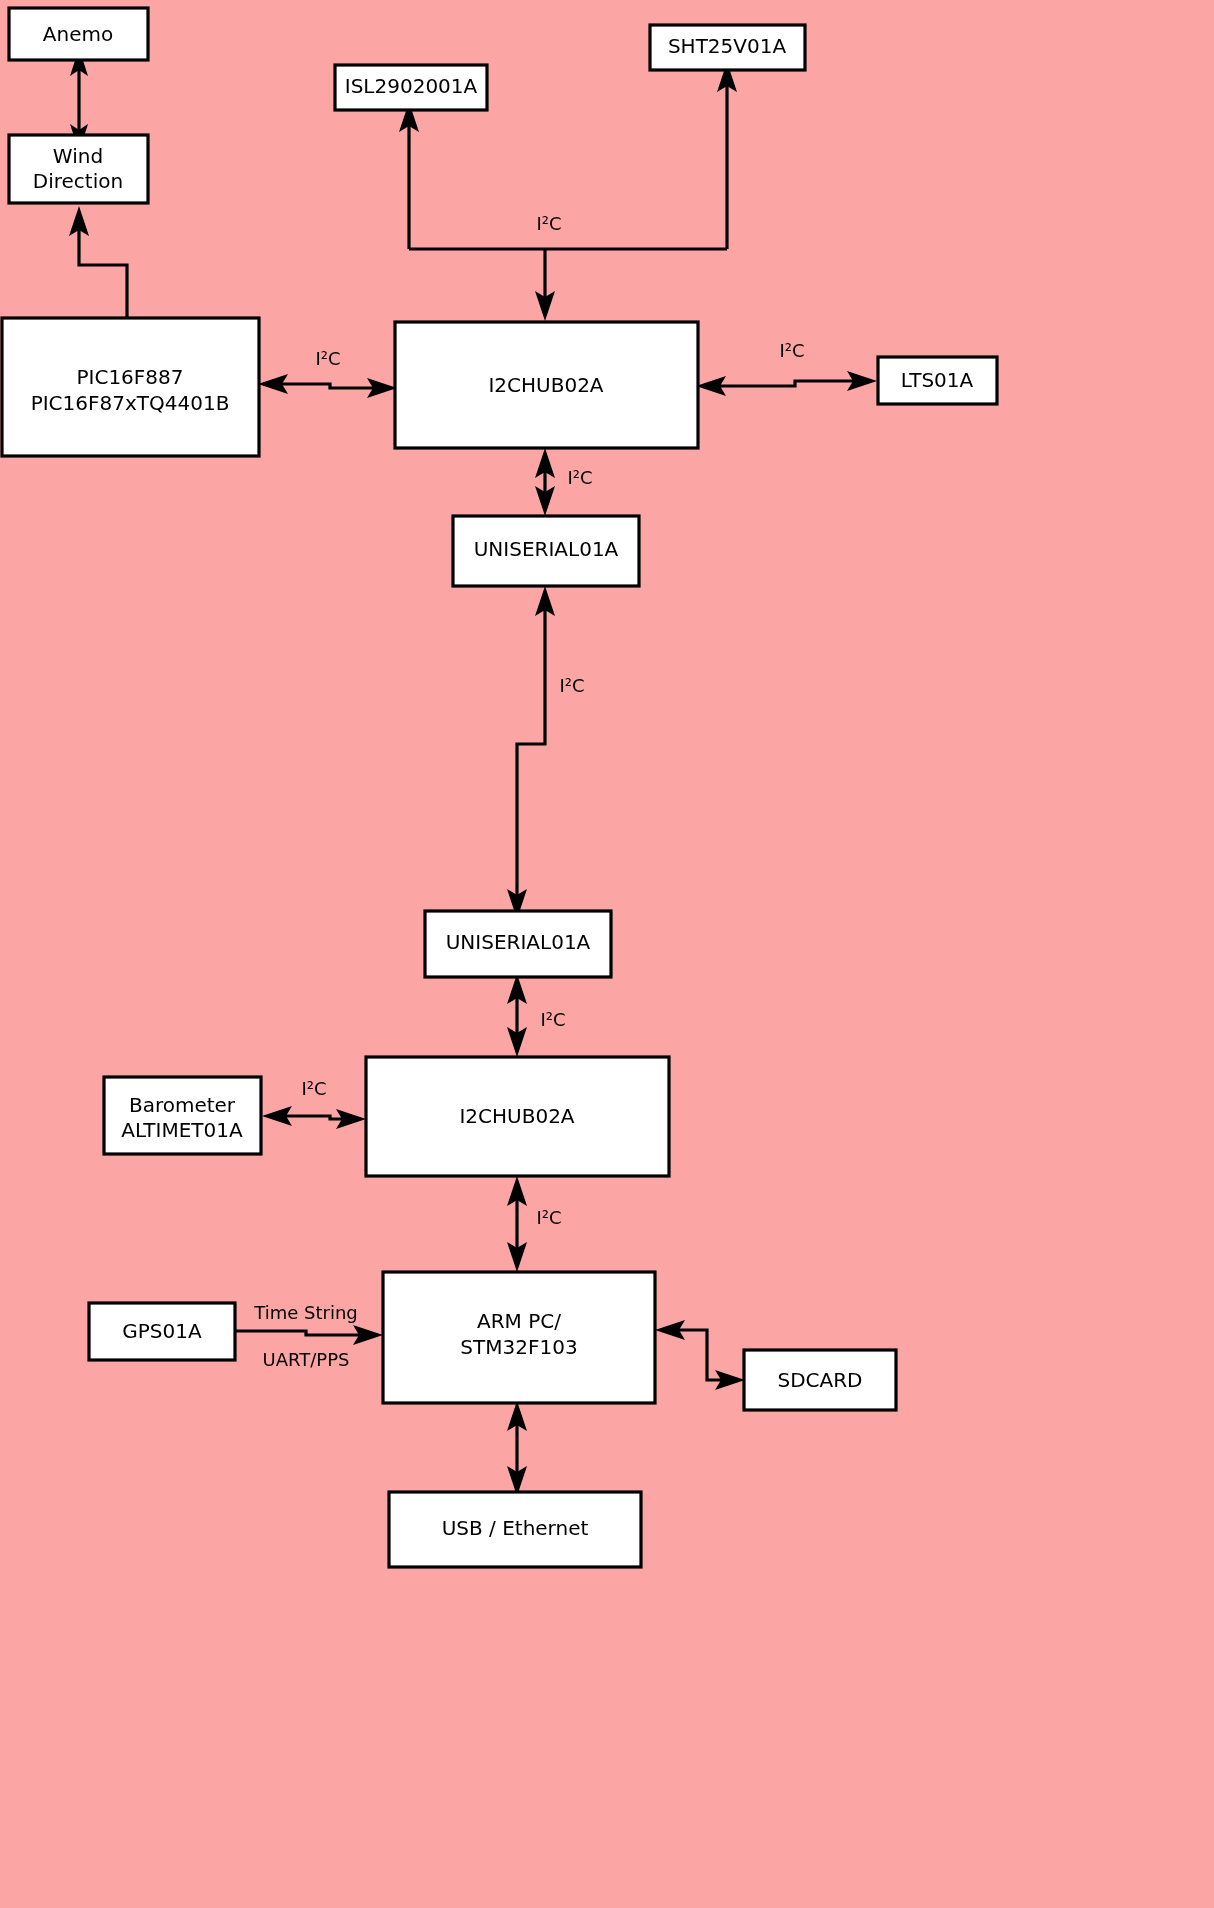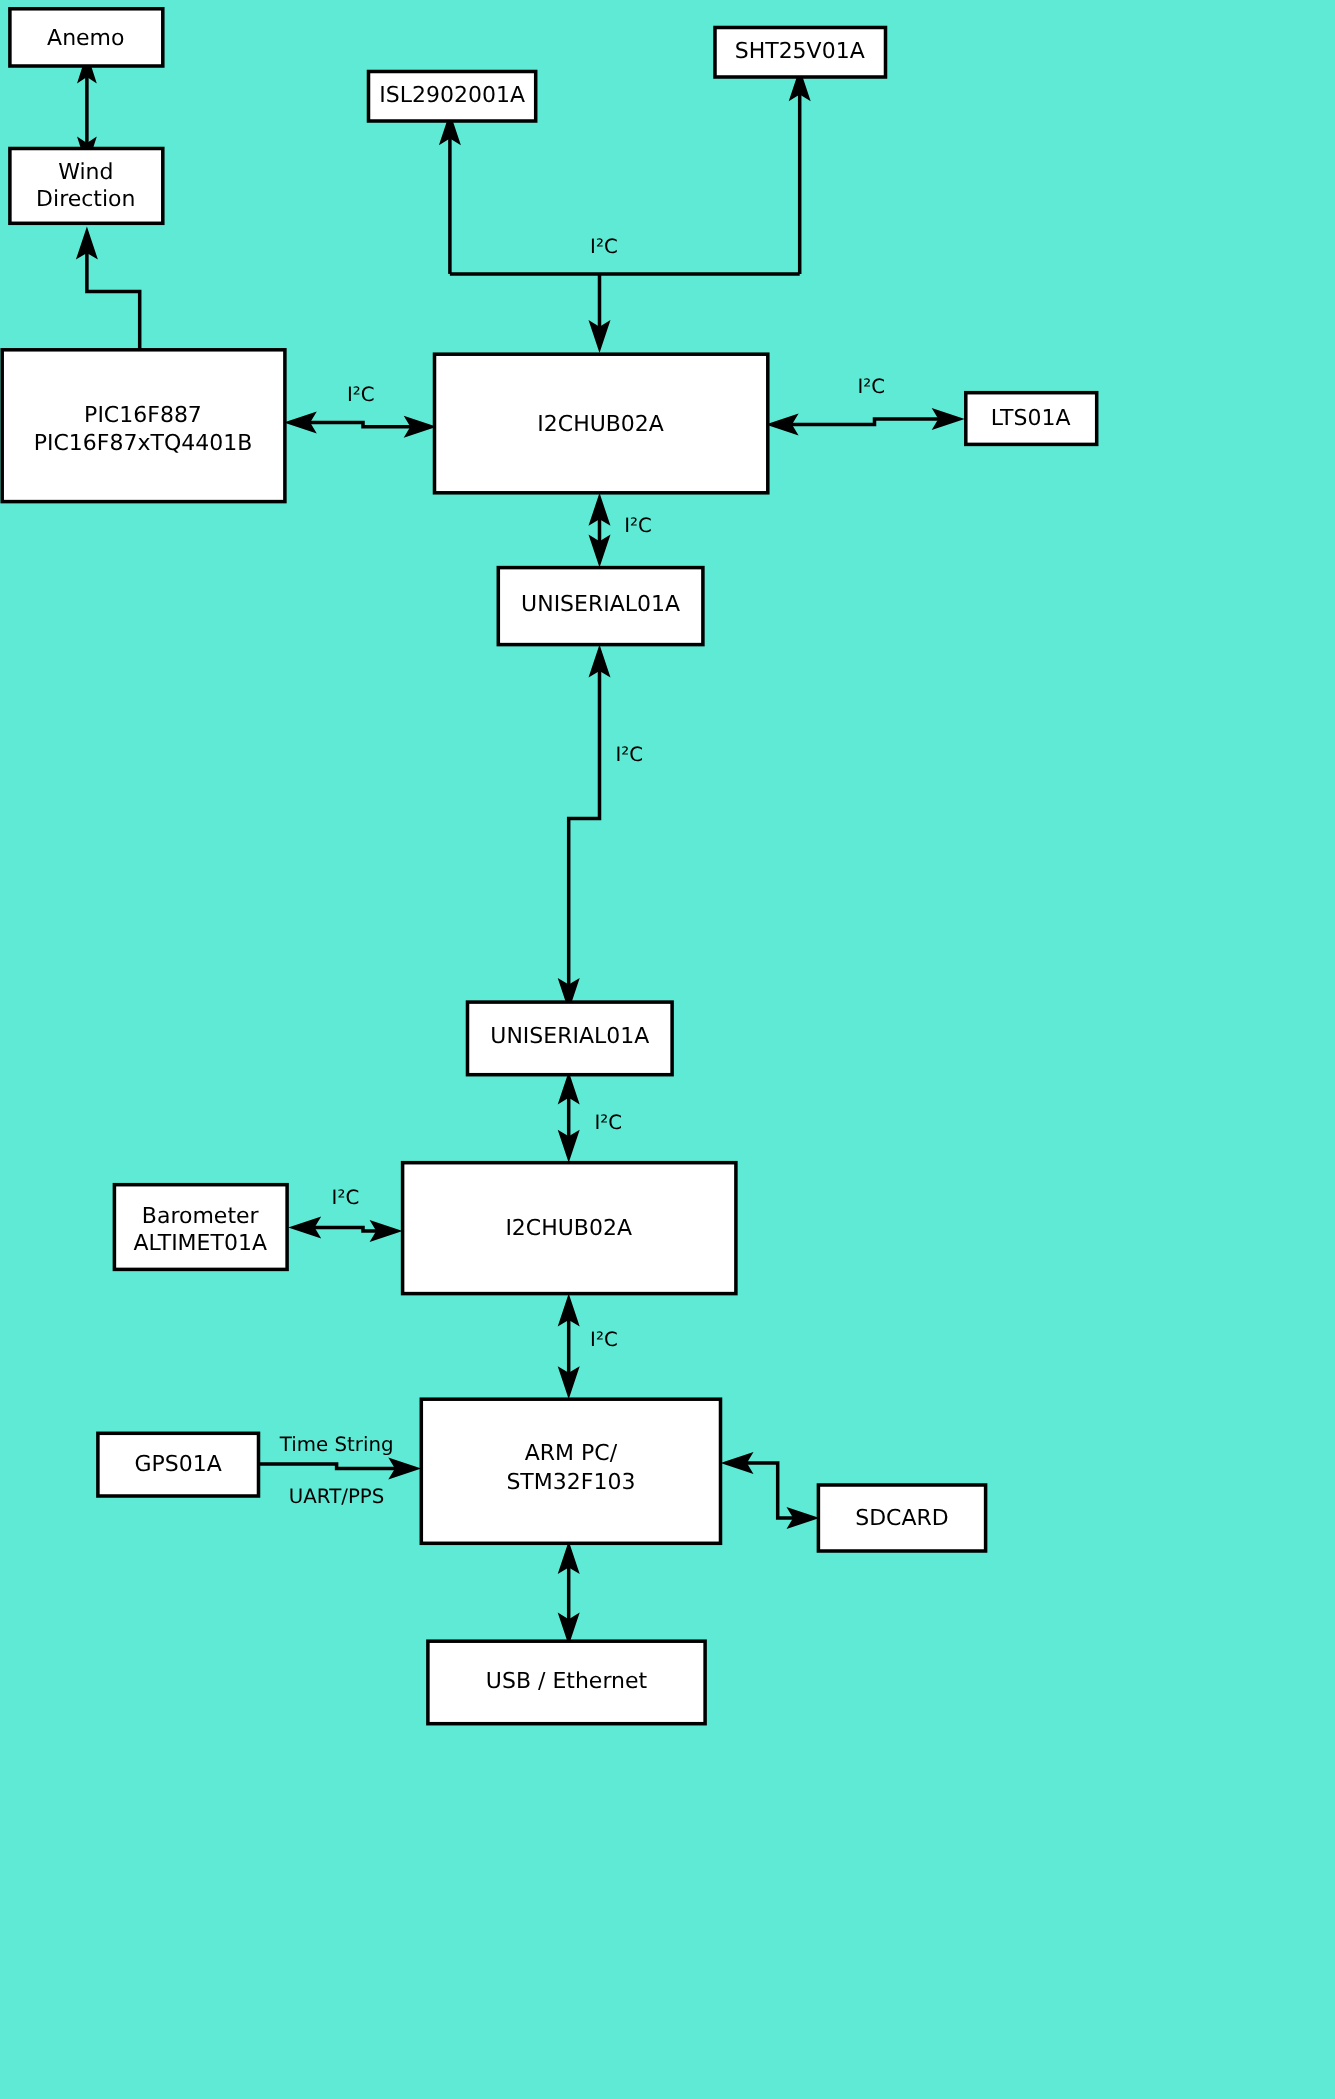--- a/index.html
+++ b/index.html
@@ -10,21 +10,21 @@
   body {
     width: 1214px;
     height: 1908px;
     font-family: "DejaVu Sans", sans-serif;
     overflow: hidden;
   }
   #diagram-root {
     position: relative;
     width: 1214px;
     height: 1908px;
-    background: #5eead4;
+    background: #fca5a5;
   }
   svg#diagram-svg {
     position: absolute;
     top: 0;
     left: 0;
     width: 1214px;
     height: 1908px;
     display: block;
   }
   .node-rect {

